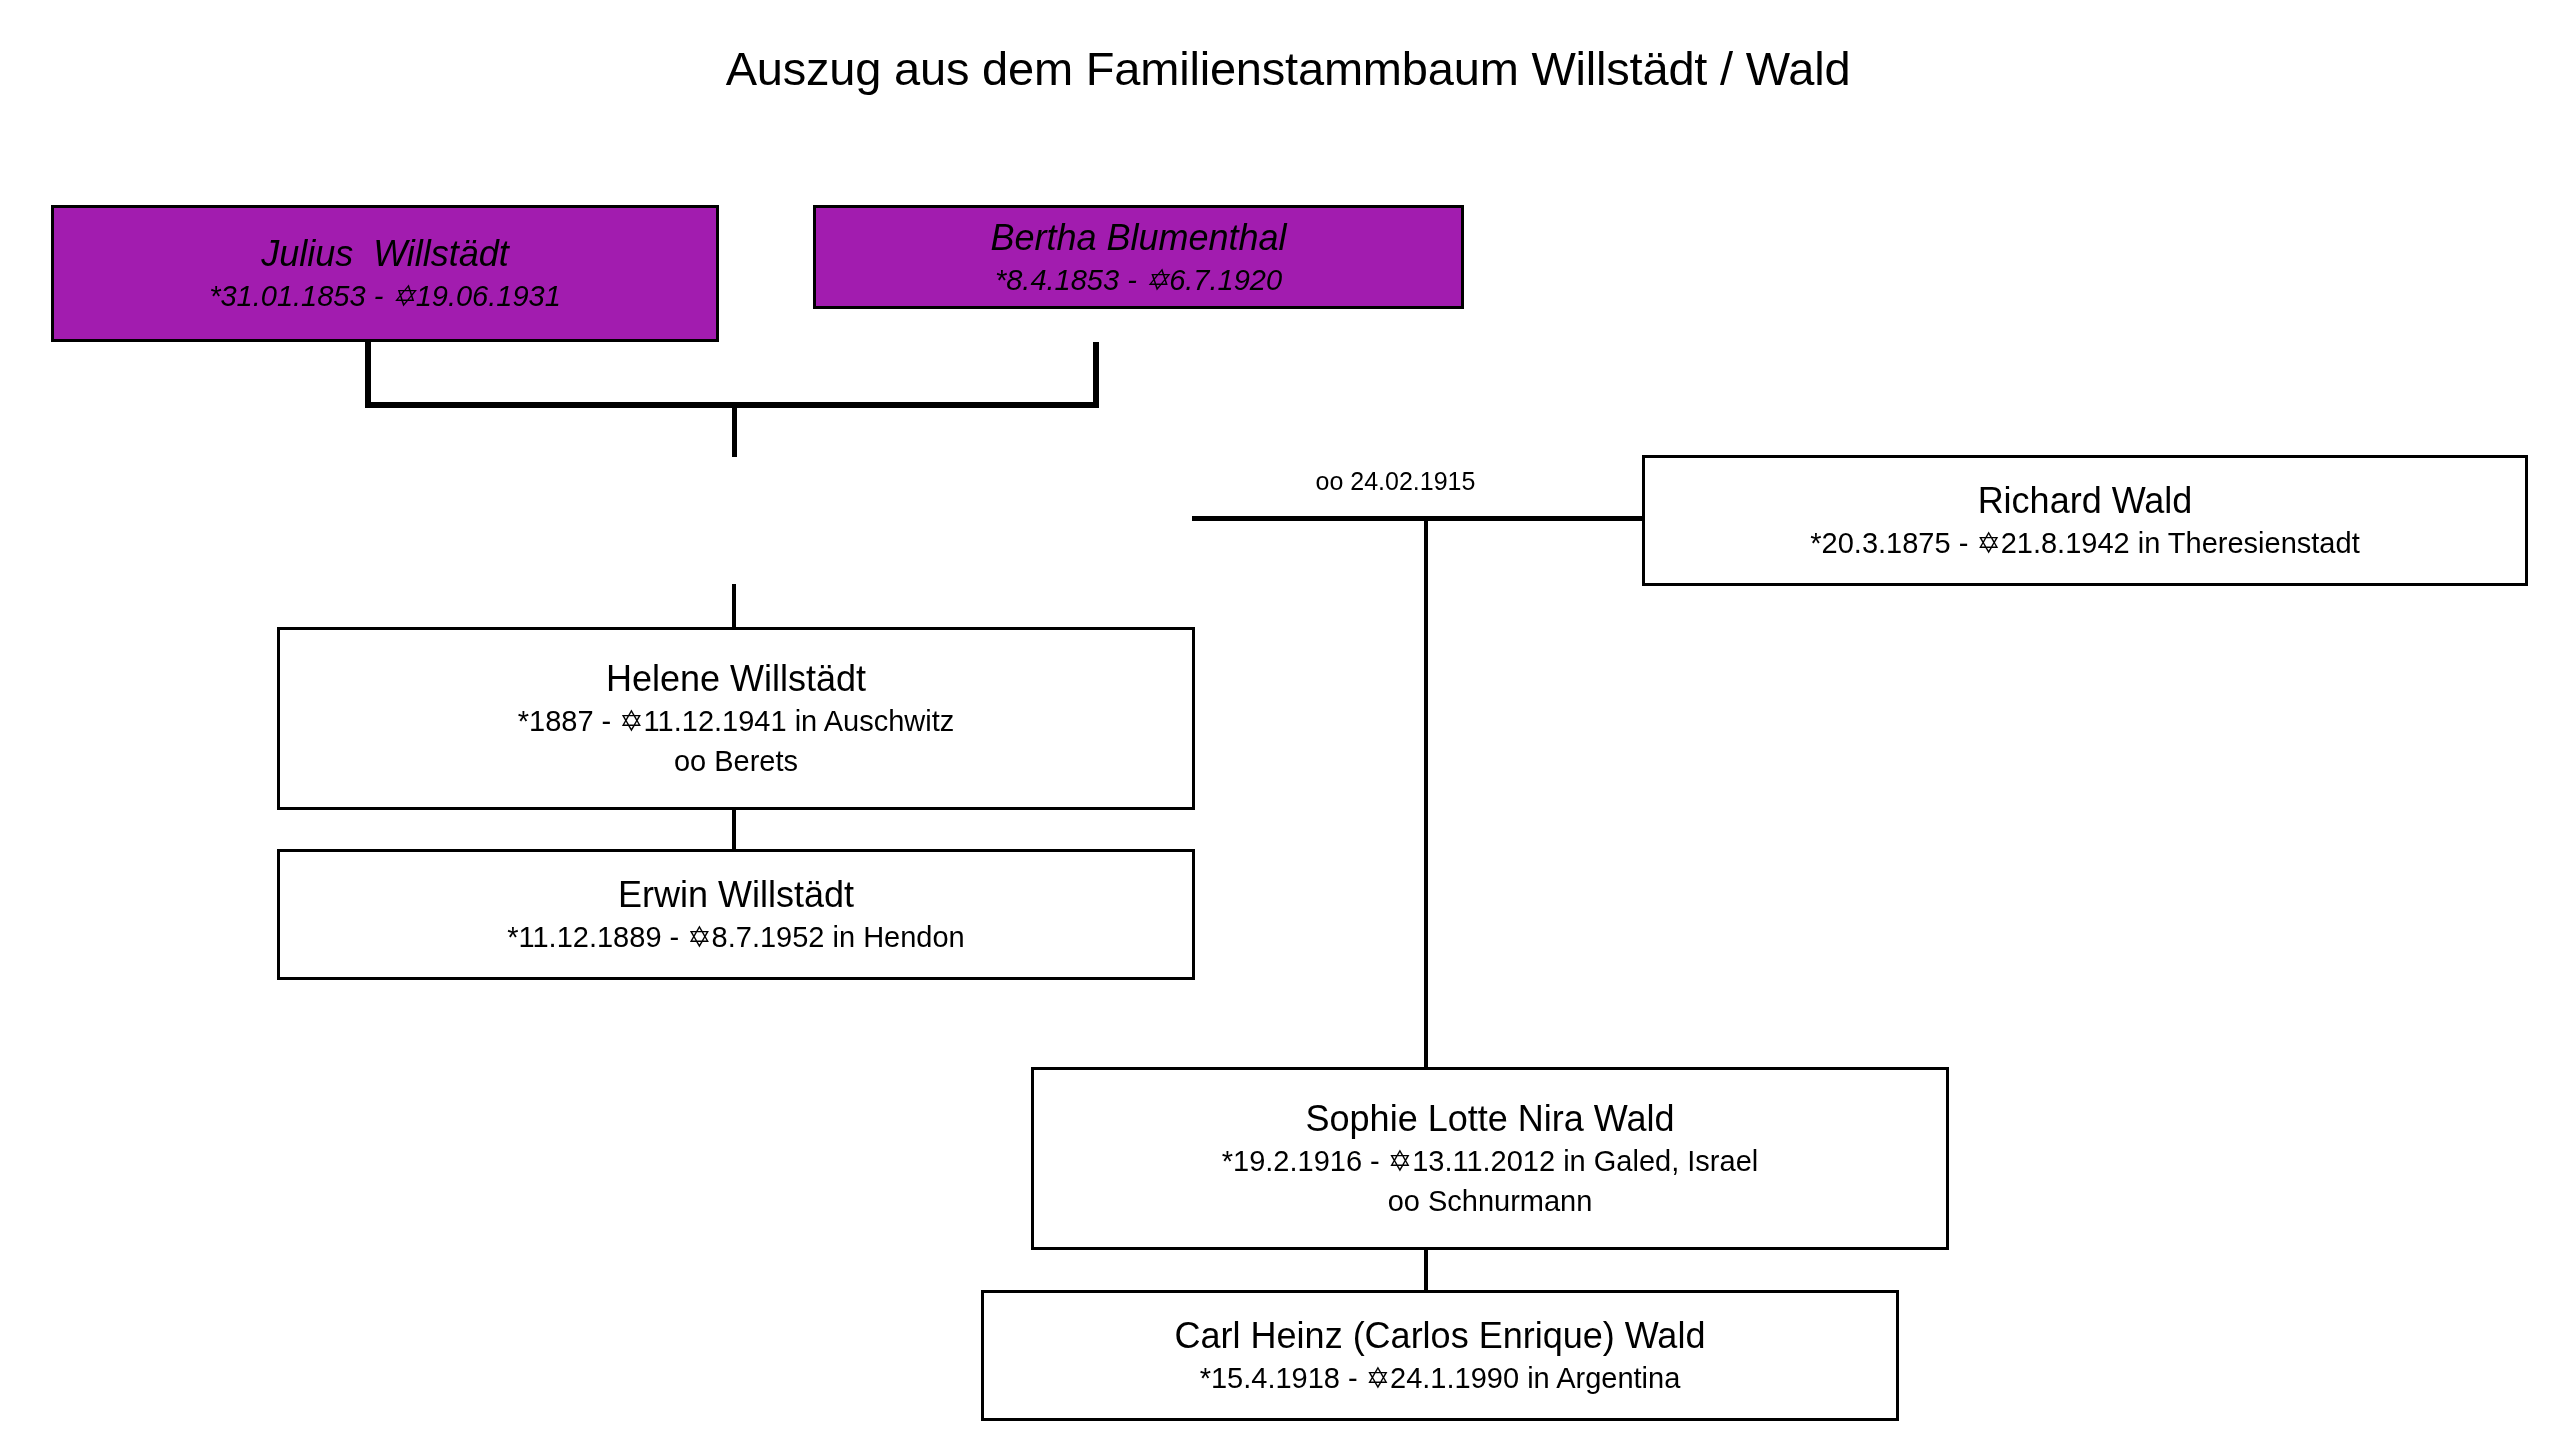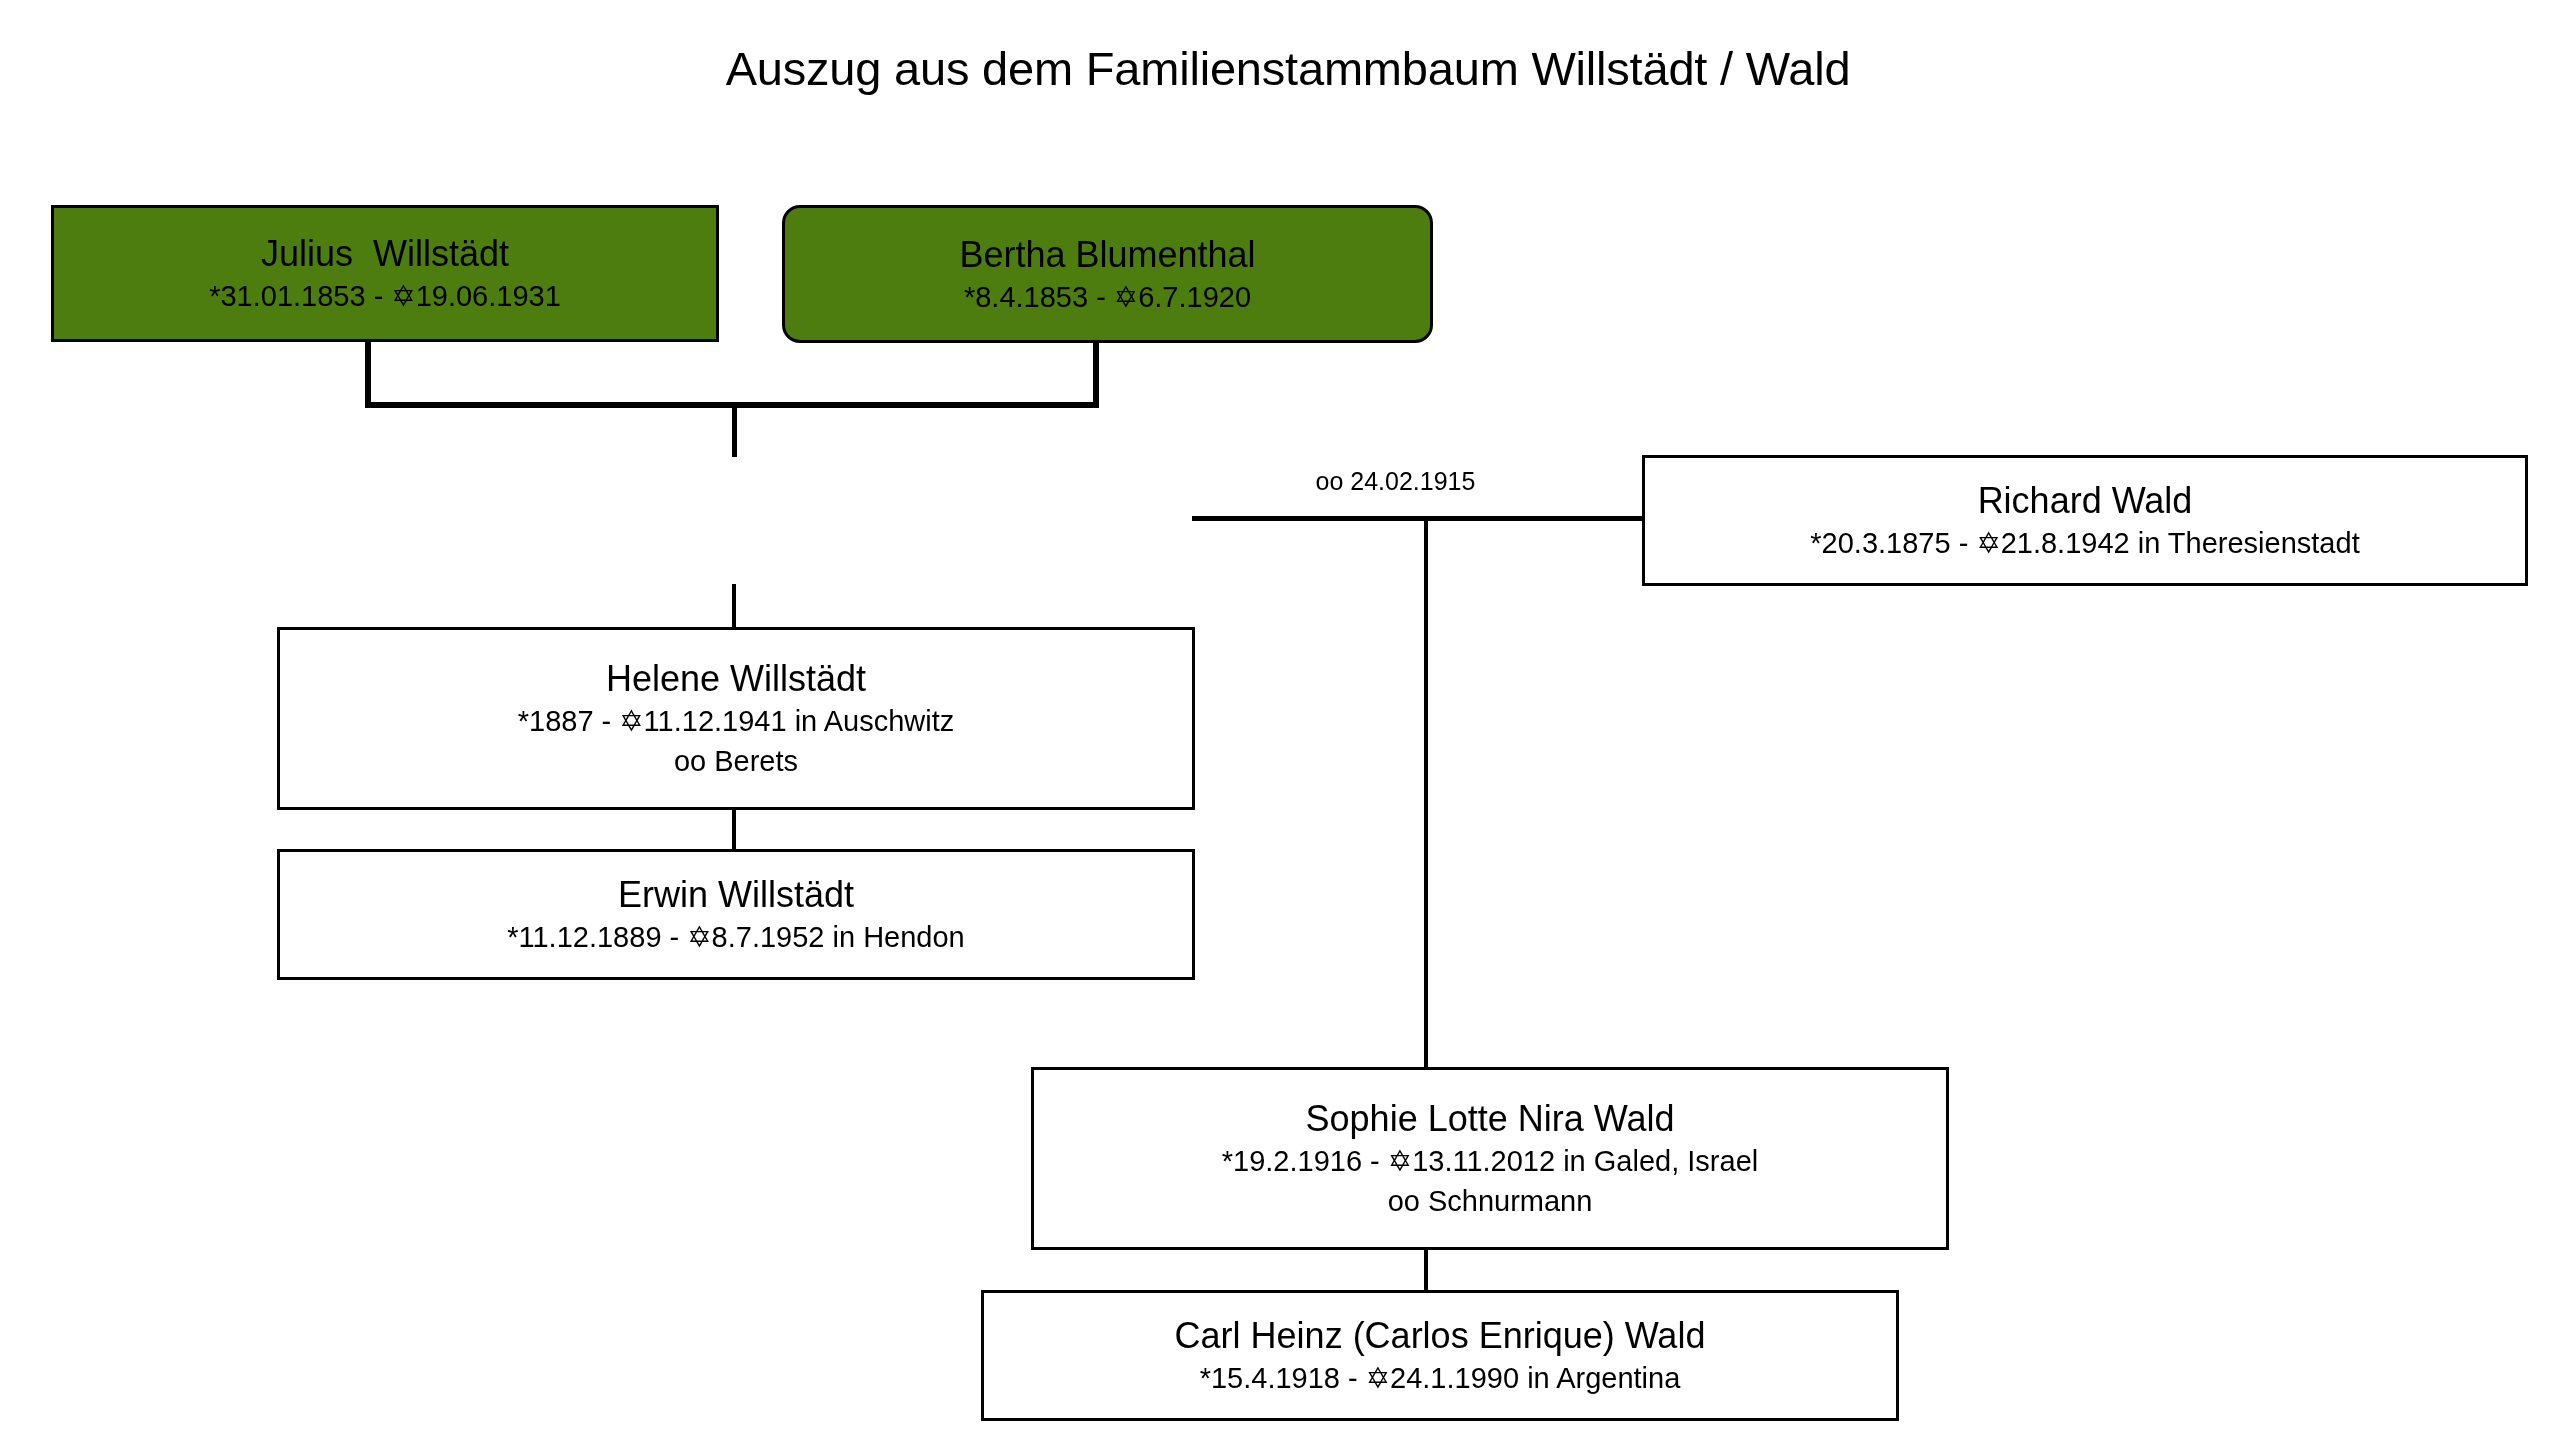--- a/index.html
+++ b/index.html
@@ -33,21 +33,22 @@
     box-sizing: border-box;
     border: 3.4px solid #000000;
     background: #ffffff;
     display: flex;
     flex-direction: column;
     align-items: center;
     justify-content: center;
     color: #000000;
   }
   .node.parent {
-    background: #4d7c0f;
+    background: #a21caf;
+    font-style: italic;
   }
   .node .nm {
     font-size: 36px;
     line-height: 1.14;
     white-space: pre;
     text-align: center;
   }
   .node .dt {
     font-size: 29px;
     line-height: 1.2;
@@ -82,21 +83,21 @@
 
 <div id="canvas">
 
   <div class="title">Auszug aus dem Familienstammbaum Willstädt / Wald</div>
 
   <div class="node parent" style="left:51px; top:205px; width:668px; height:137px;">
     <div class="nm">Julius  Willstädt</div>
     <div class="dt">*31.01.1853 - ✡19.06.1931</div>
   </div>
 
-  <div class="node parent" style="left:782px; top:205px; width:651px; height:138px;border-radius:18px;">
+  <div class="node parent" style="left:813px; top:205px; width:651px; height:104px;">
     <div class="nm">Bertha Blumenthal</div>
     <div class="dt">*8.4.1853 - ✡6.7.1920</div>
   </div>
 
   <div class="vline" style="left:365px; top:342px; width:6px; height:66px;"></div>
   <div class="vline" style="left:1093px; top:342px; width:6px; height:66px;"></div>
   <div class="hline" style="left:365px; top:402px; width:733px; height:6px;"></div>
   <div class="vline" style="left:732px; top:402px; width:5px; height:55px;"></div>
 
 

